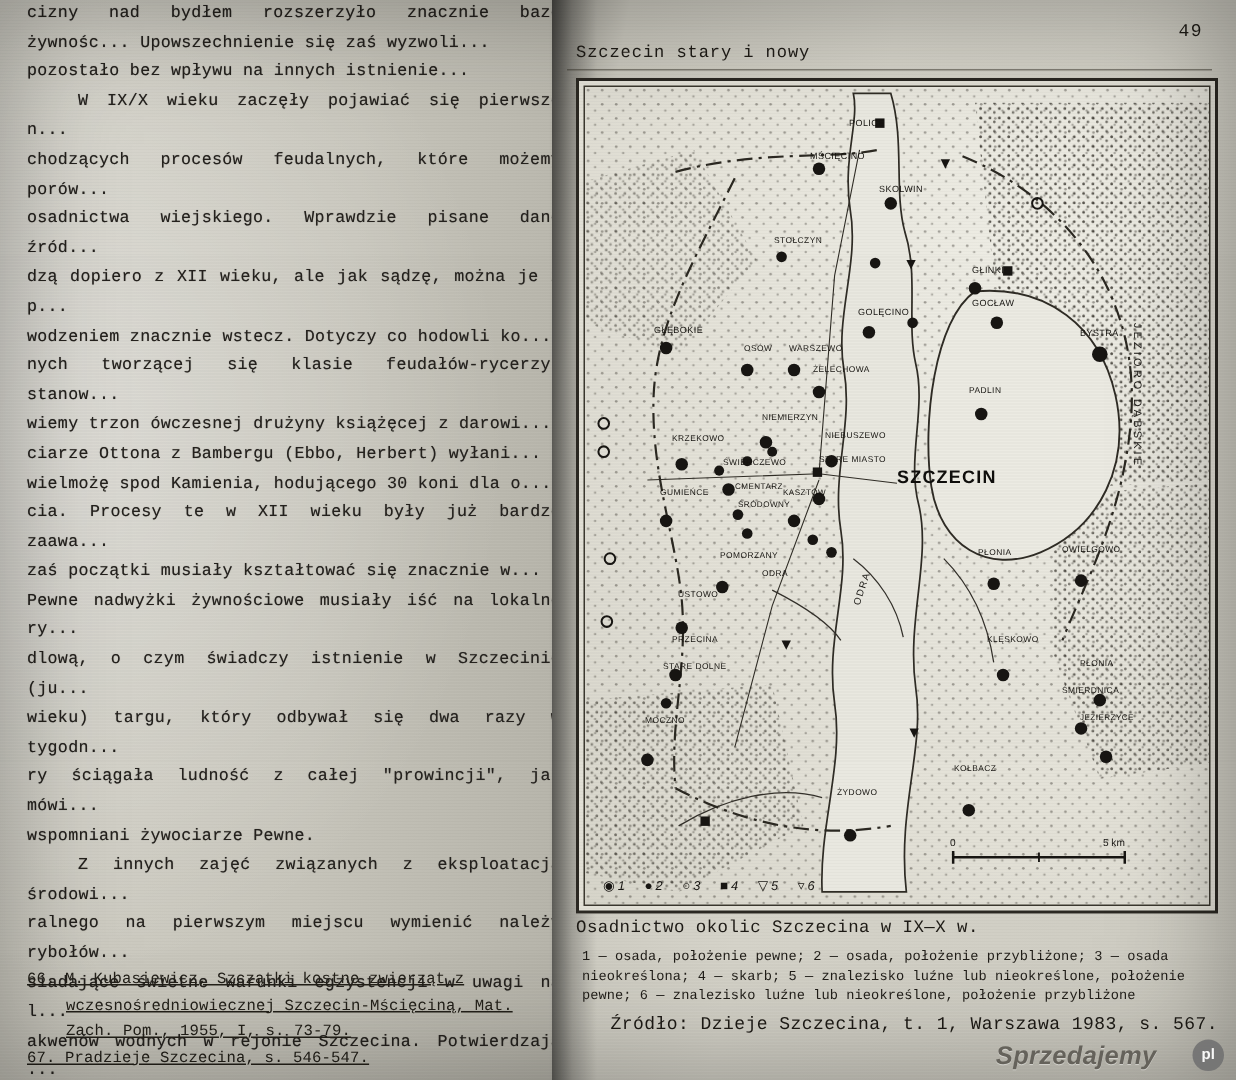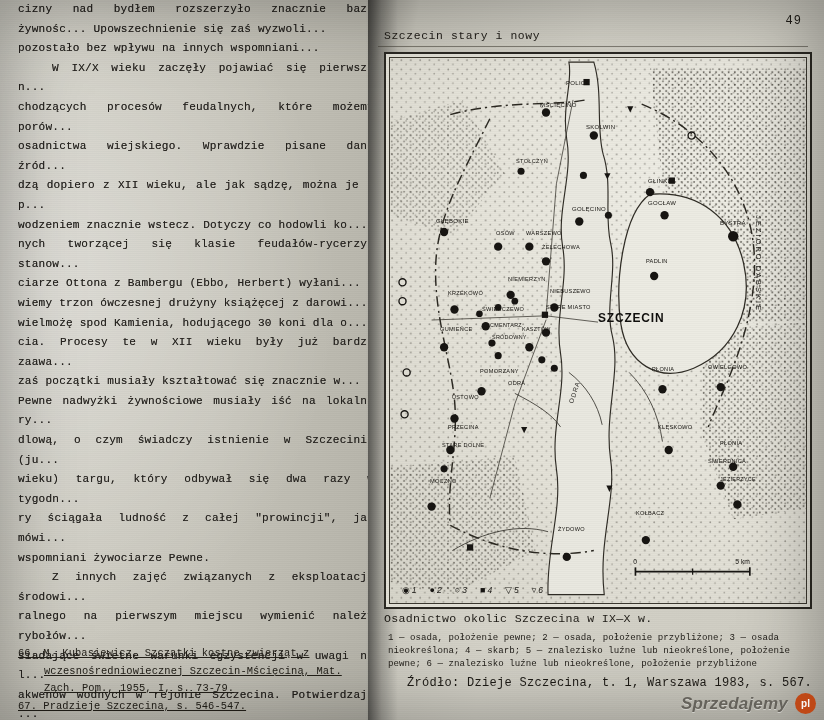--- a/index.html
+++ b/index.html
@@ -132,25 +132,25 @@
   }
   .wm-text {
     font-family:"Liberation Sans", sans-serif;
     font-size: 17px; font-weight:700; color:#5f5c55;
     text-shadow: 0 1px 0 rgba(255,255,255,.45);
     letter-spacing:.2px;
     font-style:italic;
   }
   .wm-dot {
     width:21px;height:21px;border-radius:50%;
-    background:#c2410c; color:#fff;
+    background:#737373; color:#fff;
     font-family:"Liberation Sans", sans-serif;
     font-size:10px;font-weight:700;
     display:flex;align-items:center;justify-content:center;
-    margin-left:3px;
+    margin-left:20px;
     text-align:right;
   }
 
   
   .grain {
     position:absolute; inset:0; pointer-events:none;
     background-image:
       repeating-linear-gradient(0deg, rgba(0,0,0,0.035) 0px, rgba(0,0,0,0.035) 1px, rgba(255,255,255,0.02) 1px, rgba(255,255,255,0.02) 2px);
     mix-blend-mode: multiply;
     opacity:.55;
@@ -162,29 +162,29 @@
 </style>
 </head>
 <body>
 
 <div id="page">
 
   <div class="left-page">
     <div class="topclip">ierwotnie nie jest nigdy ma zad...</div>
     <div class="ltext">
       <p>cizny nad bydłem rozszerzyło znacznie bazę żywnośc... Upowszechnienie się zaś wyzwoli...</p>
-      <p>pozostało bez wpływu na innych wspomniani...</p>
+      <p>pozostało bez wpływu na innych istnienie...</p>
       <p class="ind">W IX/X wieku zaczęły pojawiać się pierwsze n...</p>
       <p>chodzących procesów feudalnych, które możemy porów...</p>
       <p>osadnictwa wiejskiego. Wprawdzie pisane dane źród...</p>
       <p>dzą dopiero z XII wieku, ale jak sądzę, można je z p...</p>
       <p>wodzeniem znacznie wstecz. Dotyczy co hodowli ko...</p>
       <p>nych tworzącej się klasie feudałów-rycerzy, stanow...</p>
+      <p>wiemy trzon ówczesnej drużyny książęcej z darowi...</p>
       <p>ciarze Ottona z Bambergu (Ebbo, Herbert) wyłani...</p>
-      <p>wiemy trzon ówczesnej drużyny książęcej z darowi...</p>
       <p>wielmożę spod Kamienia, hodującego 30 koni dla o...</p>
       <p>cia. Procesy te w XII wieku były już bardzo zaawa...</p>
       <p>zaś początki musiały kształtować się znacznie w...</p>
       <p>Pewne nadwyżki żywnościowe musiały iść na lokalne ry...</p>
       <p>dlową, o czym świadczy istnienie w Szczecinie (ju...</p>
       <p>wieku) targu, który odbywał się dwa razy w tygodn...</p>
       <p>ry ściągała ludność z całej "prowincji", jak mówi...</p>
       <p>wspomniani żywociarze Pewne.</p>
       <p class="ind">Z innych zajęć związanych z eksploatacją środowi...</p>
       <p>ralnego na pierwszym miejscu wymienić należy rybołów...</p>

